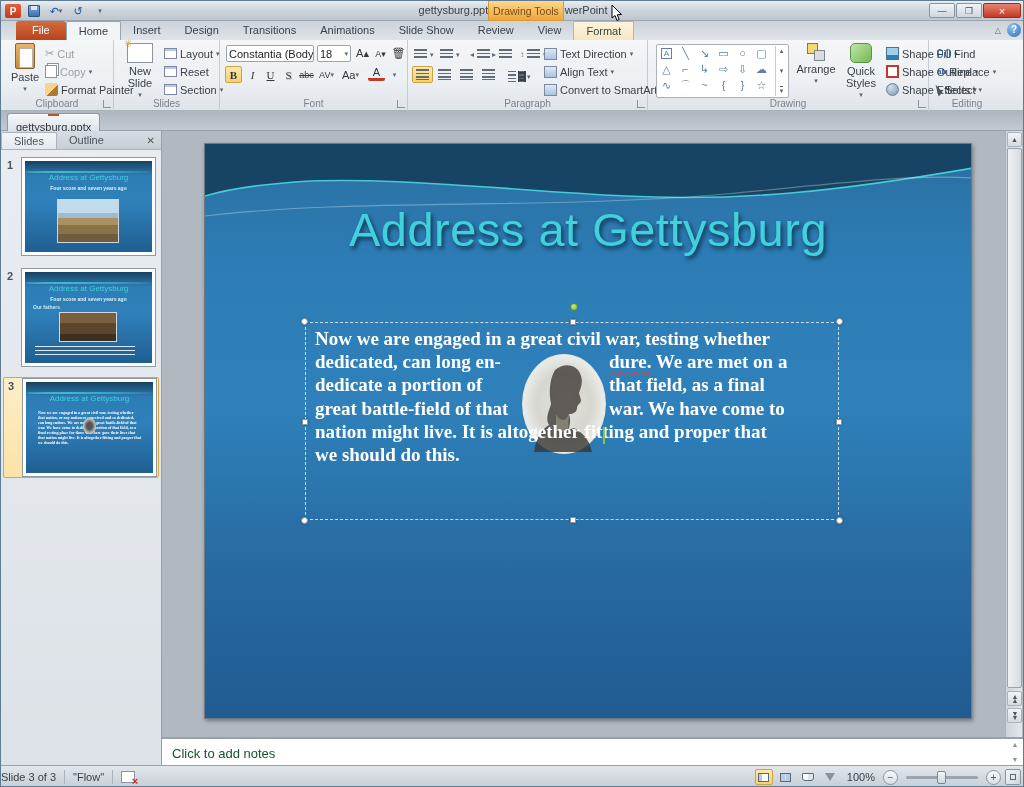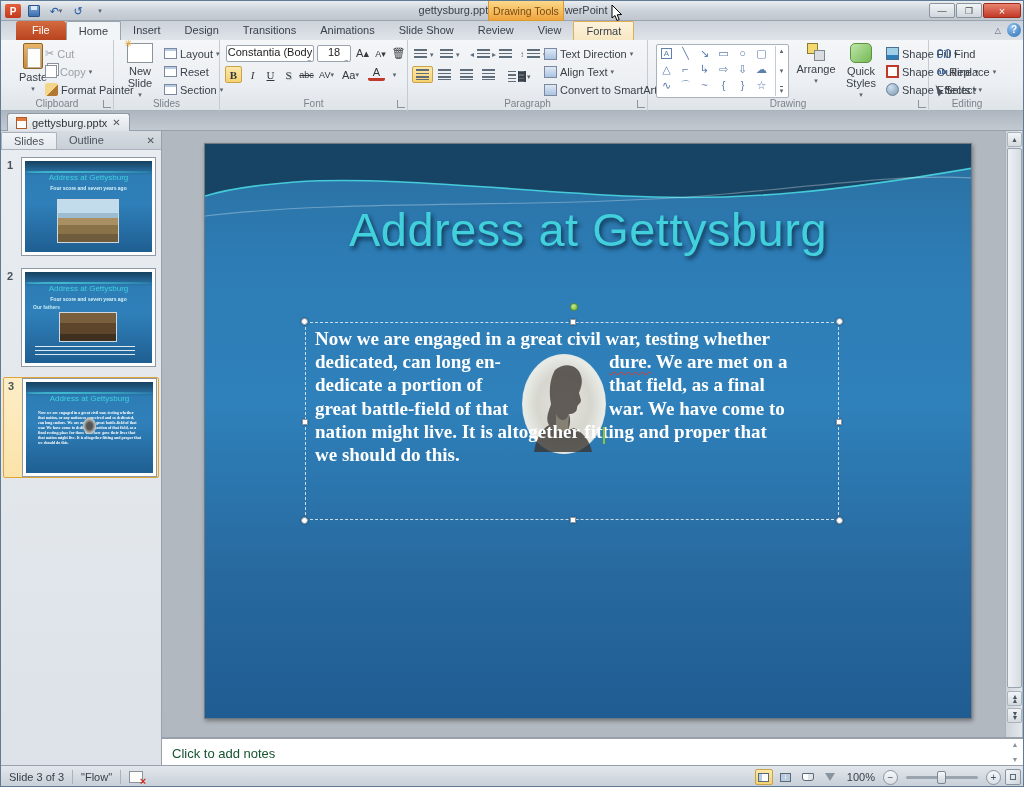--- a/index.html
+++ b/index.html
@@ -48,21 +48,21 @@
   .ibox { display:inline-flex; align-items:center; justify-content:center; }
 
   
   .clipboard-ic { width:20px; height:26px; background:linear-gradient(180deg,#e8b46a,#c98b3a); border:1px solid #8f6324; border-radius:2px; position:relative; }
   .clipboard-ic:before { content:""; position:absolute; left:3px; top:4px; width:12px; height:18px; background:#fdfdfb; border:1px solid #b9b2a4; }
   .page2-ic { width:12px; height:13px; background:#fff; border:1px solid #8b949d; box-shadow:2px -2px 0 -1px #fff,2px -2px 0 0 #8b949d; }
   .brush-ic { width:13px; height:13px; background:linear-gradient(135deg,#f3d68a 55%,#b07830 55%); border-radius:2px; }
   .newslide-ic { width:26px; height:20px; background:#fff; border:1px solid #8b949d; position:relative; }
   .newslide-ic:before { content:"✳"; position:absolute; left:-4px; top:-6px; color:#e8a42c; font-size:10px; }
   .layout-ic,.reset-ic,.section-ic { width:13px; height:11px; background:#fff; border:1px solid #7d87a0; box-shadow:inset 0 2px 0 #b8cbe4; }
-  .combo { background:#fff; border:1px solid #9aa4ae; border-radius:2px; display:flex; align-items:center; font-size:11px; color:#222; padding:0 2px; height:17px; overflow:hidden; white-space:nowrap;flex-direction:column; }
+  .combo { background:#fff; border:1px solid #9aa4ae; border-radius:2px; display:flex; align-items:center; font-size:11px; color:#222; padding:0 2px; height:17px; overflow:hidden; white-space:nowrap; }
   .combo .dd { margin-left:auto; }
   .fbtn { width:17px; height:17px; display:flex; align-items:center; justify-content:center; font-size:11px; color:#33383e; border-radius:2px; }
   .fbtn.on { background:linear-gradient(180deg,#fde8a9,#f7d171); border:1px solid #c9a34a; }
   .stripes { width:13px; height:11px; background:repeating-linear-gradient(180deg,#5f6d7a 0 1.5px,transparent 1.5px 3.5px); }
   .alignwrap { width:21px; height:17px; display:flex; align-items:center; justify-content:center; border-radius:2px; }
   .alignwrap.on { background:linear-gradient(180deg,#fde8a9,#f7d171); border:1px solid #c9a34a; }
   .shape-cell { width:19px; height:16px; display:flex; align-items:center; justify-content:center; color:#5f7fae; font-size:11px; }
   .gal-scroll { position:absolute; right:1px; top:1px; bottom:1px; width:12px; border-left:1px solid #c5cbd2; display:flex; flex-direction:column; justify-content:space-between; align-items:center; font-size:7px; color:#5a646e; padding:1px 0; }
   .arrange-ic { width:18px; height:18px; position:relative; }
   .arrange-ic i { position:absolute; width:11px; height:11px; border:1px solid #8a7a3a; }
@@ -76,21 +76,21 @@
   .find-ic i { position:absolute; top:0; width:6px; height:9px; border:1.5px solid #2f5e9e; border-radius:3px; }
   .find-ic i:first-child { left:0; } .find-ic i:last-child { right:0; }
   .replace-ic { font-size:8px; color:#2f5e9e; font-weight:bold; }
   .select-ic { width:0; height:0; border-left:5px solid #4a5560; border-top:9px solid transparent; border-bottom:3px solid transparent; transform:rotate(-15deg); }
   .tdir-ic,.atext-ic,.smart-ic { width:13px; height:12px; border:1px solid #7d87a0; background:linear-gradient(180deg,#dfe9f5,#aac4e2); }
 
   
   #doctab-row { position:absolute; left:0; top:110px; width:1024px; height:20px;
     background:linear-gradient(180deg,#aeb6bf,#c2c9d1); border-bottom:1px solid #98a1ab; }
   #doctab { position:absolute; left:6px; top:2px; height:18px; padding:0 8px; display:flex; align-items:center; gap:5px;
-    background:linear-gradient(180deg,#f5f7f9,#dde3e9); border:1px solid #8e99a4; border-bottom:none; border-radius:3px 3px 0 0; font-size:11px; color:#2e343a; }
+    background:linear-gradient(180deg,#f5f7f9,#dde3e9); border:1px solid #8e99a4; border-bottom:none; border-radius:3px 3px 0 0; font-size:11px; color:#2e343a;flex-direction:column; }
   .docfile-ic { width:11px; height:12px; background:#fff; border:1px solid #b05a2a; box-shadow:inset 0 3px 0 #e07a3f; }
   .tab-close { font-size:10px; color:#555; }
 
   
   #left-panel { position:absolute; left:0; top:130px; width:161px; height:634px;
     background:linear-gradient(180deg,#e9edf1,#dde2e8); border-right:1px solid #98a1ab; }
   #panel-tabs { height:19px; background:linear-gradient(180deg,#d6dce2,#c8cfd6); border-bottom:1px solid #aab3bc; display:flex; align-items:flex-end; }
   .ptab { height:17px; padding:0 12px; line-height:17px; font-size:11px; color:#4a525a; }
   .ptab.active { background:linear-gradient(180deg,#f2f5f7,#e4e9ee); border:1px solid #aab3bc; border-bottom:none; border-radius:2px 2px 0 0; }
   #panel-close { margin-left:auto; margin-right:6px; margin-bottom:3px; font-size:10px; color:#555; }
@@ -139,21 +139,21 @@
 
   
   #notes { position:absolute; left:161px; top:736px; width:863px; height:28px; background:#fff; border-top:2px solid #98a1ab; }
   #notes-text { position:absolute; left:10px; top:7px; font-size:13px; color:#14532d; }
   #notes-scroll { position:absolute; right:3px; top:2px; bottom:2px; width:14px; display:flex; flex-direction:column; justify-content:space-between; align-items:center; font-size:7px; color:#8a949e; }
 
   
   #statusbar { position:absolute; left:0; top:764px; width:1024px; height:23px;
     background:linear-gradient(180deg,#e2e7ec,#c6cdd5); border-top:1px solid #98a1ab; display:flex; align-items:center; font-size:11px; color:#3a4149; }
   .sb-sep { width:1px; height:14px; background:#aab3bc; margin:0 8px; }
-  #sb-slide { margin-left:8px; }
+  #sb-slide { margin-left:0; }
   .spell-ic { width:14px; height:12px; background:#fdfdfb; border:1px solid #8b949d; position:relative; }
   .spell-ic:after { content:"×"; position:absolute; right:-4px; bottom:-5px; color:#cf2a1b; font-weight:bold; font-size:11px; }
   #sb-right { margin-left:auto; display:flex; align-items:center; gap:4px; margin-right:4px; }
   .view-btn { width:18px; height:16px; border-radius:2px; display:flex; align-items:center; justify-content:center; }
   .view-btn.on { background:linear-gradient(180deg,#fde8a9,#f7d171); border:1px solid #c9a34a; }
   .vb-normal { width:11px; height:9px; border:1px solid #5a6a77; background:linear-gradient(90deg,#b8cbe0 30%,#fff 30%); }
   .vb-sorter { width:11px; height:9px; background:
       linear-gradient(90deg,#b8cbe0 45%,transparent 45% 55%,#b8cbe0 55%),
       linear-gradient(180deg,transparent 40%, #fff 40% 55%, transparent 55%); border:1px solid #5a6a77; }
   .vb-read { width:12px; height:8px; background:linear-gradient(90deg,#fff 48%,#dfe5ea 48%); border:1px solid #5a6a77; border-radius:1px 1px 3px 3px; }
@@ -211,21 +211,21 @@
     <div class="rtab" id="format-tab">Format</div>
     <div id="tabrow-right">
       <span id="collapse-ribbon">△</span>
       <span id="help-btn">?</span>
     </div>
   </div>
 
   <div id="ribbon">
 
     <div class="rgroup" style="left:0;width:113px;">
-      <div class="bigbtn" style="left:12px;text-align:right;">
+      <div class="bigbtn" style="left:4px;text-align:right;">
         <span class="clipboard-ic"></span>
         <span>Paste</span>
           <span class="dd">▾</span>
       </div>
       <div class="smallbtn dis" style="left:44px;top:5px;">
           <span class="ibox">✂</span>
           <span>Cut</span>
         </div>
       <div class="smallbtn dis" style="left:44px;top:23px;">
           <span class="page2-ic"></span>

